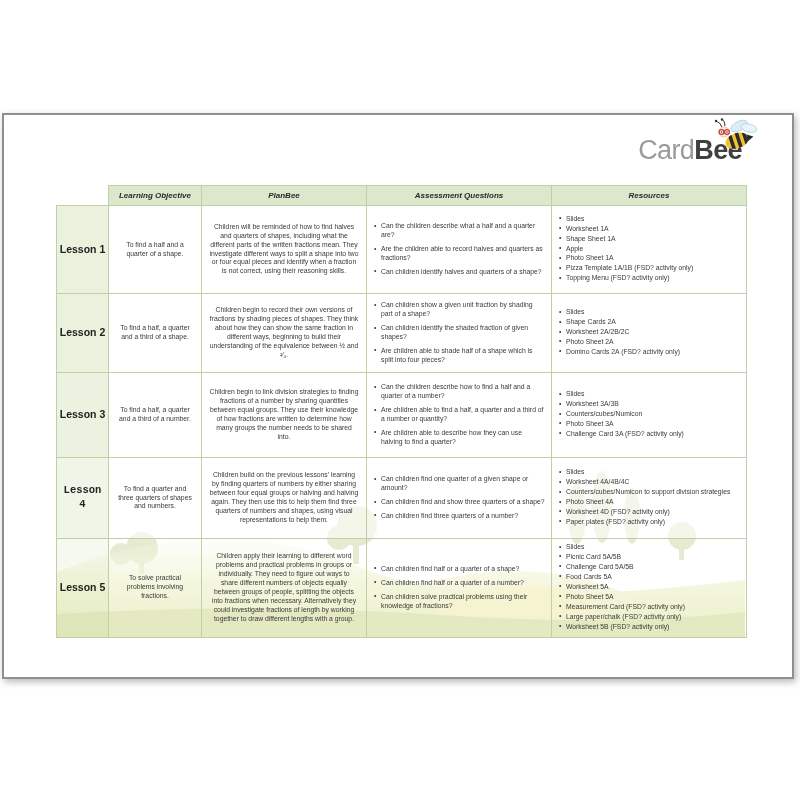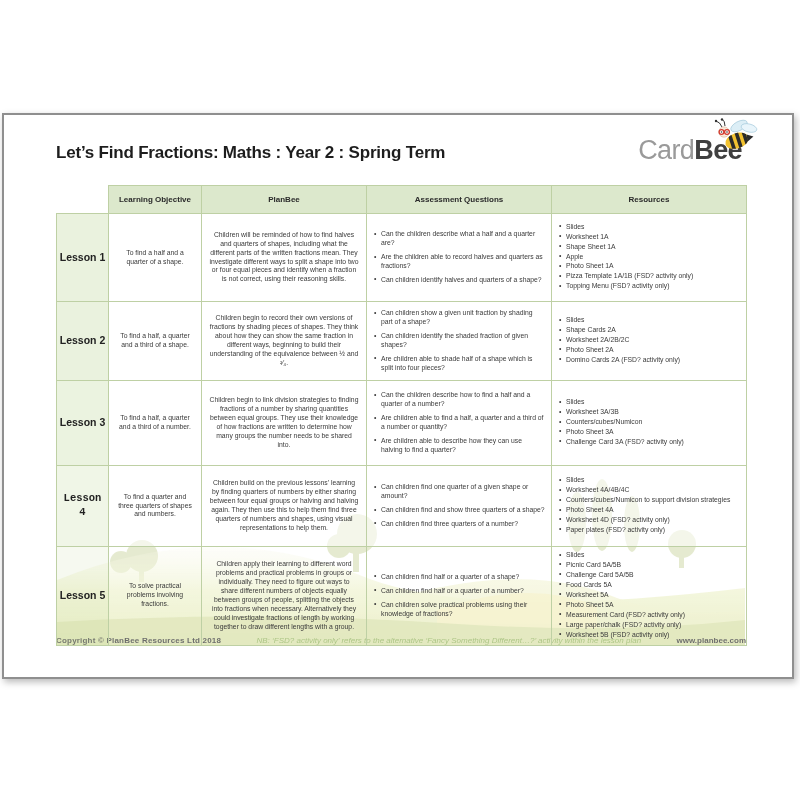--- a/index.html
+++ b/index.html
@@ -13,21 +13,21 @@
   .logo .plan{color:#9a9a9a;font-weight:400;}
   .logo .bee{color:#404040;font-weight:700;}
   .bee-icon{position:absolute;top:-17px;right:-16px;}
   
   .table-wrap{position:absolute;left:52px;top:70px;width:690px;}
   .landscape{position:absolute;left:1px;bottom:1px;width:688px;height:185px;z-index:0;}
   table.plan{position:relative;z-index:1;border-collapse:collapse;table-layout:fixed;width:690px;background:transparent;}
   table.plan col.c0{width:52px}table.plan col.c1{width:93px}table.plan col.c2{width:165px}
   table.plan col.c3{width:185px}table.plan col.c4{width:195px}
   th,td{border:1px solid #bed0a4;vertical-align:middle;box-sizing:border-box;}
-  th{background:#dce8cc;font-size:8px;font-weight:bold;color:#2a2a2a;height:28px;padding:2px;}
+  th{background:#dce8cc;font-size:8px;font-weight:bold;color:#2a2a2a;height:20px;padding:2px;font-style:italic;}
   th.corner{background:#ffffff;border:none;}
   td{font-size:6.8px;color:#3a3a3a;line-height:1.32;}
   td.lesson{font-size:10.5px;font-weight:bold;color:#222;text-align:center;}
   td.obj,td.ovw{text-align:center;padding:4px 7px;}
   td.qs,td.rs{padding:4px 6px 4px 7px;}
   ul.blist{margin:0;padding:0;list-style:none;}
   ul.blist li{position:relative;padding-left:7px;}
   ul.blist li::before{content:"•";position:absolute;left:0;top:-0.5px;}
   ul.qlist li{margin-bottom:5px;}
   ul.qlist li:last-child{margin-bottom:0;}
@@ -48,21 +48,20 @@
   .copyright{font-size:8px;font-weight:bold;color:#111;letter-spacing:.2px;white-space:nowrap;}
   .note{flex:1;text-align:center;font-size:8px;font-style:italic;color:#7aa23c;padding:0 12px;}
   .website{font-size:8px;font-weight:bold;color:#111;white-space:nowrap;}
 </style>
 </head>
 <body>
 
 <div class="page">
   <div class="page-inner">
 
-    <div class="doc-title">Let’s Find Fractions: Maths : Year 2 : Spring Term</div>
 
     <div class="logo">
       <span class="plan">Card</span><span class="bee">Bee</span>
       <span class="bee-icon">
         <svg width="46" height="38" viewBox="0 0 46 38">
           <ellipse cx="27" cy="8" rx="9" ry="4.5" fill="#dceef6" stroke="#9cc4d8" stroke-width="0.6" transform="rotate(-28 27 8)"></ellipse>
           <ellipse cx="37" cy="10" rx="8" ry="4" fill="#e9f5fb" stroke="#9cc4d8" stroke-width="0.6" transform="rotate(14 37 10)"></ellipse>
           <g transform="rotate(-18 24 23)">
             <clipPath id="beebody">
                 <ellipse cx="25" cy="23" rx="12" ry="7.6"></ellipse>
@@ -252,20 +251,15 @@
                   <li>Measurement Card (FSD? activity only)</li>
                   <li>Large paper/chalk (FSD? activity only)</li>
                   <li>Worksheet 5B (FSD? activity only)</li>
                 </ul>
               </td>
           </tr>
         </tbody>
       </table>
     </div>
 
-    <div class="footer">
-      <span class="copyright">Copyright © PlanBee Resources Ltd 2018</span>
-      <span class="note">NB: ‘FSD? activity only’ refers to the alternative ‘Fancy Something Different…?’ activity within the lesson plan</span>
-      <span class="website">www.planbee.com</span>
-    </div>
 
   </div>
 </div>
 
 </body></html>

